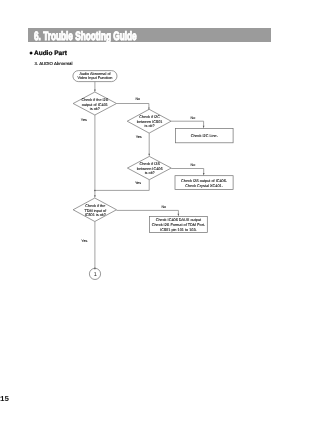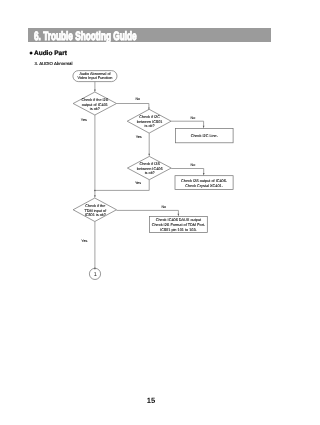--- a/index.html
+++ b/index.html
@@ -4,21 +4,21 @@
 <style>
   html,body{margin:0;padding:0;-webkit-font-smoothing:antialiased;}
   *{-webkit-font-smoothing:antialiased;text-rendering:geometricPrecision;}
   body{width:300px;height:425px;background:#fff;font-family:"Liberation Sans",sans-serif;overflow:hidden;}
   .page{position:relative;width:300px;height:425px;background:#fff;}
   .banner{position:absolute;left:28px;top:28px;width:243px;height:14px;background:#9b9b9b;}
   .banner-text{position:absolute;left:6.3px;top:0.8px;color:#fff;font-weight:bold;font-size:12.1px;transform:scaleX(0.682);transform-origin:0 0;white-space:nowrap;-webkit-text-stroke:1.05px #fff;}
   .audio-part{position:absolute;left:29.6px;top:49.9px;font-size:6.5px;font-weight:bold;white-space:nowrap;color:#000;-webkit-text-stroke:0.22px #000;padding-left:4.4px;}
   .audio-part .bullet{position:absolute;left:0;top:-2.3px;font-size:9px;}
   .sub{position:absolute;left:34.6px;top:60.7px;font-size:4.35px;white-space:nowrap;color:#000;-webkit-text-stroke:0.12px #000;}
-  .pageno{position:absolute;left:0;top:395.5px;width:302px;text-align:center;font-size:7.6px;font-weight:bold;color:#111;}
+  .pageno{position:absolute;left:0;top:395.5px;width:302px;text-align:left;font-size:7.6px;font-weight:bold;color:#111;font-family:Liberation Mono, monospace;}
   .flow{position:absolute;left:0;top:0;width:300px;height:425px;}
   .flow .shape{fill:none;stroke:#6e6e6e;stroke-width:0.7;}
   .flow .conn{fill:none;stroke:#8a8a8a;stroke-width:0.8;}
   .flow .arrow{fill:#5a5a5a;}
   .flow text{font-family:"Liberation Sans",sans-serif;fill:#1c1c1c;text-anchor:middle;}
   .flow .t{font-size:3.82px;fill:#111;stroke:#111;stroke-width:0.1;}
   .flow .lbl{font-size:3.7px;fill:#111;stroke:#111;stroke-width:0.09;}
   .flow .cnum{font-size:5.6px;fill:#2a2a2a;}
 </style>
 </head>

